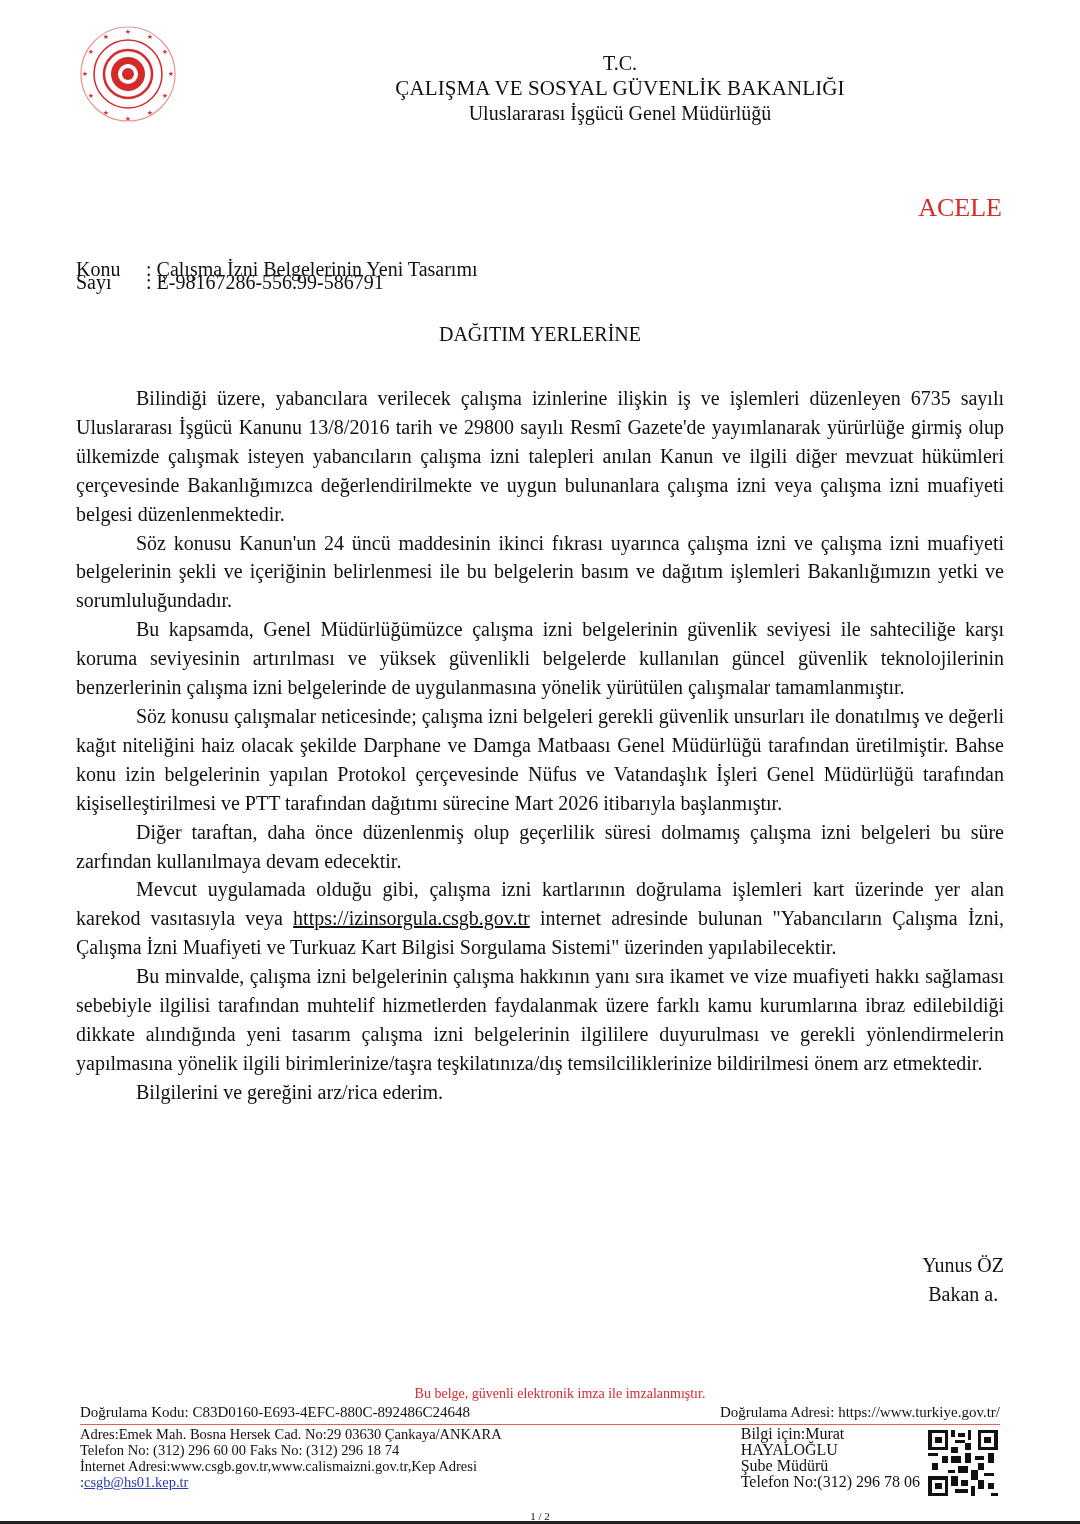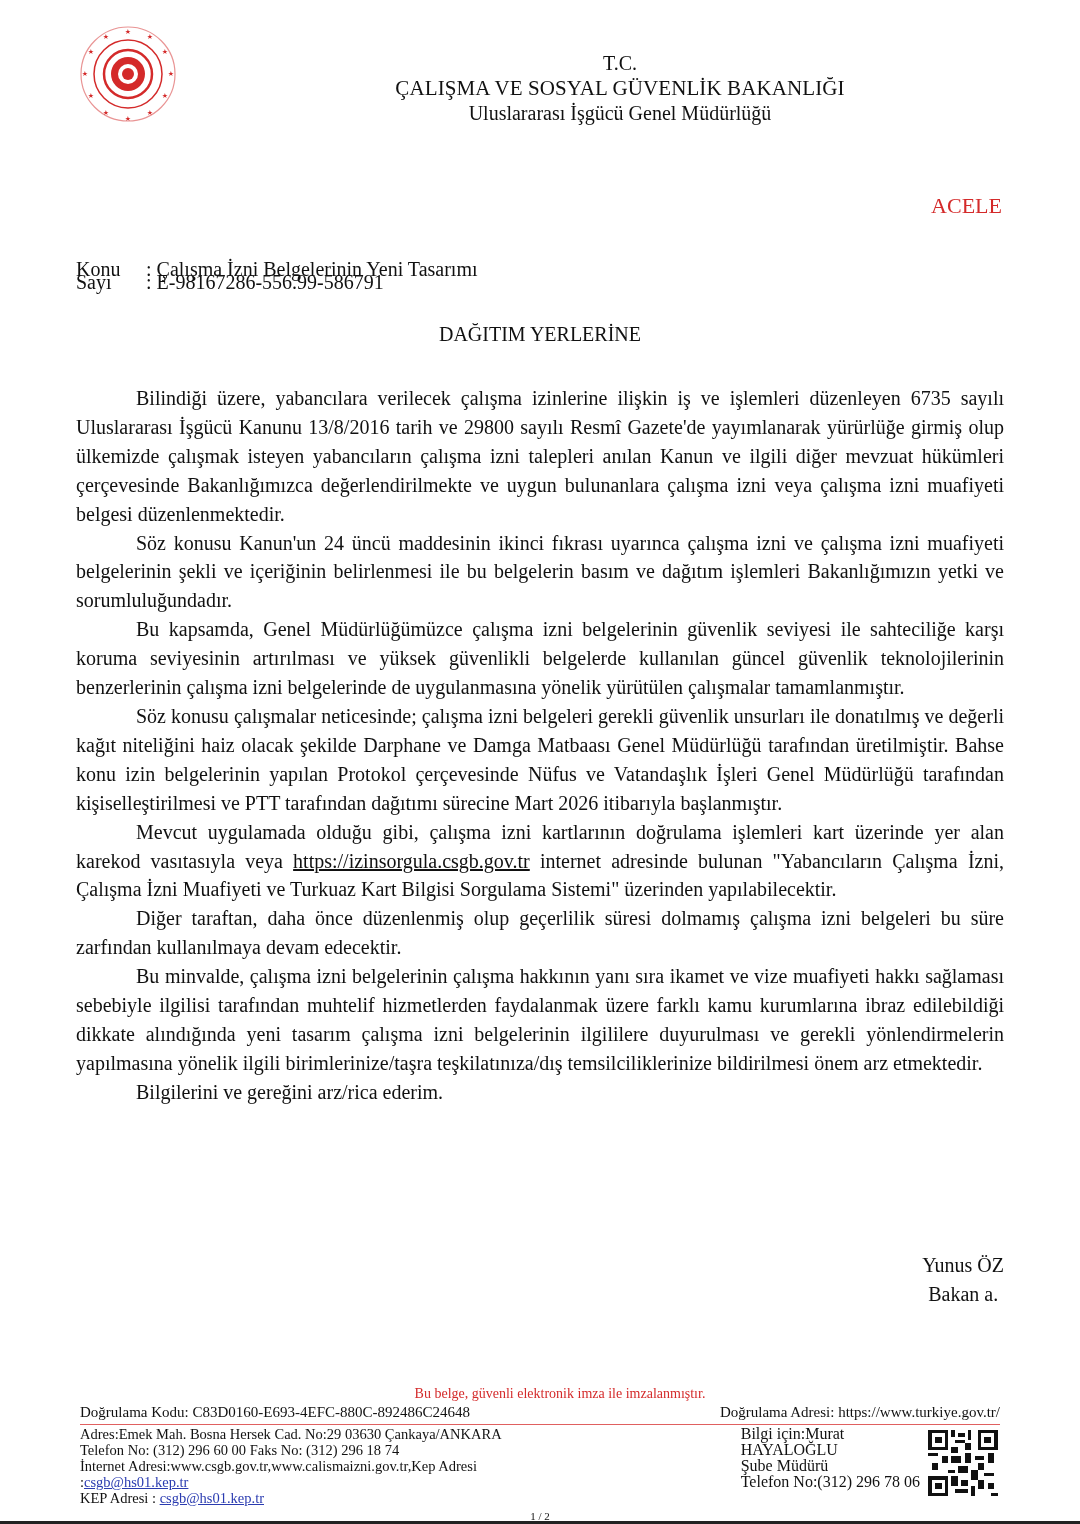--- a/index.html
+++ b/index.html
@@ -8,21 +8,21 @@
       font-family: "Liberation Serif", "DejaVu Serif", serif; color: #111;
     }
     .abs { position: absolute; }
     
     #logo { left: 78px; top: 24px; width: 100px; height: 100px; }
     .hdr { left: 0; width: 1080px; text-align: center; }
     #hdr-tc { top: 52px; left: 80px; font-size: 20px; }
     #hdr-ministry { top: 76px; left: 80px; font-size: 21px; letter-spacing: 0.1px; }
     #hdr-dept { top: 102px; left: 80px; font-size: 20px; }
 
-    #acele { right: 78px; top: 193px; font-size: 22px; color: #d42a2a; margin-left: 24px; }
+    #acele { right: 78px; top: 193px; font-size: 26px; color: #d42a2a; margin-left: 24px; }
 
     .meta-row { left: 76px; font-size: 20px; }
     .meta-row .lbl { display: inline-block; width: 70px; }
     #meta-sayi { top: 226px; margin-top: 45px; }
     #meta-konu { top: 258px; }
 
     #distribution { top: 323px; left: 0; width: 1080px; text-align: center; font-size: 20px; }
 
     
     #body {
@@ -92,42 +92,41 @@
   <span class="lbl">Konu</span><span>: Çalışma İzni Belgelerinin Yeni Tasarımı</span>
 </div>
 
 <div id="distribution" class="abs">DAĞITIM YERLERİNE</div>
 
 <div id="body" class="abs">
   <p>Bilindiği üzere, yabancılara verilecek çalışma izinlerine ilişkin iş ve işlemleri düzenleyen 6735 sayılı Uluslararası İşgücü Kanunu 13/8/2016 tarih ve 29800 sayılı Resmî Gazete'de yayımlanarak yürürlüğe girmiş olup ülkemizde çalışmak isteyen yabancıların çalışma izni talepleri anılan Kanun ve ilgili diğer mevzuat hükümleri çerçevesinde Bakanlığımızca değerlendirilmekte ve uygun bulunanlara çalışma izni veya çalışma izni muafiyeti belgesi düzenlenmektedir.</p>
   <p>Söz konusu Kanun'un 24 üncü maddesinin ikinci fıkrası uyarınca çalışma izni ve çalışma izni muafiyeti belgelerinin şekli ve içeriğinin belirlenmesi ile bu belgelerin basım ve dağıtım işlemleri Bakanlığımızın yetki ve sorumluluğundadır.</p>
   <p>Bu kapsamda, Genel Müdürlüğümüzce çalışma izni belgelerinin güvenlik seviyesi ile sahteciliğe karşı koruma seviyesinin artırılması ve yüksek güvenlikli belgelerde kullanılan güncel güvenlik teknolojilerinin benzerlerinin çalışma izni belgelerinde de uygulanmasına yönelik yürütülen çalışmalar tamamlanmıştır.</p>
   <p>Söz konusu çalışmalar neticesinde; çalışma izni belgeleri gerekli güvenlik unsurları ile donatılmış ve değerli kağıt niteliğini haiz olacak şekilde Darphane ve Damga Matbaası Genel Müdürlüğü tarafından üretilmiştir. Bahse konu izin belgelerinin yapılan Protokol çerçevesinde Nüfus ve Vatandaşlık İşleri Genel Müdürlüğü tarafından kişiselleştirilmesi  ve PTT tarafından dağıtımı sürecine Mart 2026 itibarıyla başlanmıştır.</p>
+  <p>Diğer taraftan, daha önce düzenlenmiş olup geçerlilik süresi dolmamış çalışma izni belgeleri bu süre zarfından kullanılmaya devam edecektir.</p>
   <p><span>Mevcut uygulamada olduğu gibi, çalışma izni kartlarının doğrulama işlemleri kart üzerinde yer alan karekod vasıtasıyla veya </span><a>https://izinsorgula.csgb.gov.tr</a><span> internet adresinde bulunan "Yabancıların Çalışma İzni, Çalışma İzni Muafiyeti ve Turkuaz Kart Bilgisi Sorgulama Sistemi" üzerinden yapılabilecektir.</span></p>
-  <p>Diğer taraftan, daha önce düzenlenmiş olup geçerlilik süresi dolmamış çalışma izni belgeleri bu süre zarfından kullanılmaya devam edecektir.</p>
   <p>Bu minvalde, çalışma izni belgelerinin çalışma hakkının yanı sıra ikamet ve vize muafiyeti hakkı sağlaması sebebiyle ilgilisi tarafından muhtelif hizmetlerden faydalanmak üzere farklı kamu kurumlarına ibraz edilebildiği dikkate alındığında yeni tasarım çalışma izni belgelerinin ilgililere duyurulması ve gerekli yönlendirmelerin yapılmasına yönelik ilgili birimlerinize/taşra teşkilatınıza/dış temsilciliklerinize bildirilmesi önem arz etmektedir.</p>
   <p>Bilgilerini ve gereğini arz/rica ederim.</p>
 </div>
 
 <div id="signature" class="abs">
   <div class="sig-name">Yunus ÖZ</div>
   <div class="sig-role">Bakan a.</div>
 </div>
 
 <div id="esign-note" class="abs">Bu belge, güvenli elektronik imza ile imzalanmıştır.</div>
 <div id="verify-code" class="abs">Doğrulama Kodu: C83D0160-E693-4EFC-880C-892486C24648</div>
 <div id="verify-addr" class="abs">Doğrulama Adresi: https://www.turkiye.gov.tr/</div>
 <div id="red-line" class="abs"></div>
 
 <div id="address-block" class="abs">
   <div>Adres:Emek Mah. Bosna Hersek Cad. No:29 03630 Çankaya/ANKARA</div>
   <div>Telefon No: (312) 296 60 00 Faks No: (312) 296 18 74</div>
   <div>İnternet Adresi:www.csgb.gov.tr,www.calismaizni.gov.tr,Kep Adresi</div>
   <div><span>:</span><a>csgb@hs01.kep.tr</a></div>
-  <div><span>KEP Adresi : </span><a>csgb@hs01.kep.tr</a></div>
 </div>
 
 <div id="info-block" class="abs">
   <div>Bilgi için:Murat</div>
   <div>HAYALOĞLU</div>
   <div>Şube Müdürü</div>
   <div>Telefon No:(312) 296 78 06</div>
 </div>
 
 <div id="qr" class="abs">

